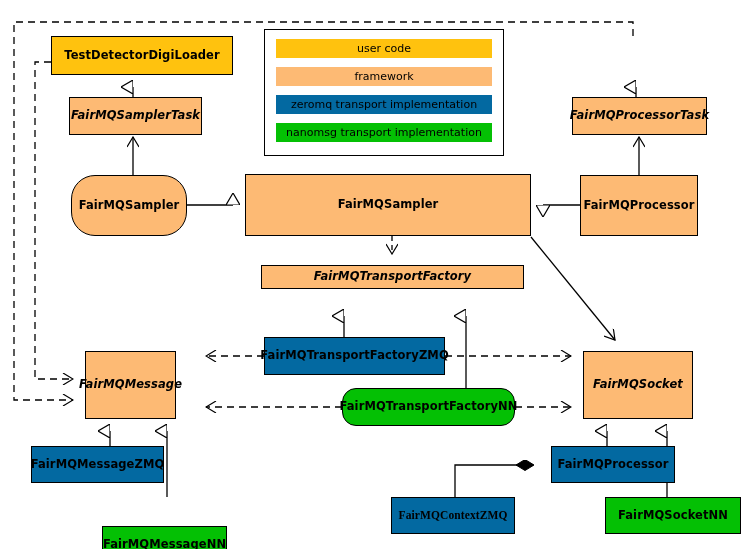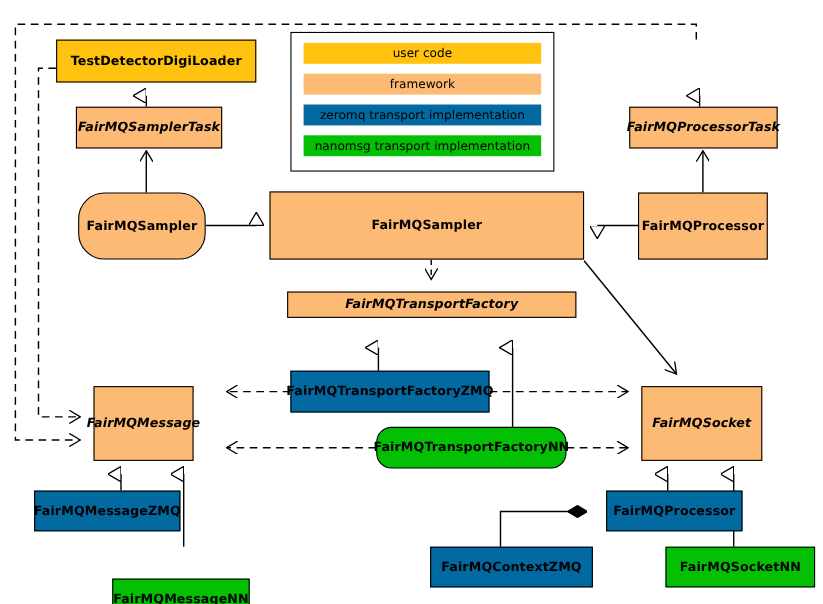--- a/index.html
+++ b/index.html
@@ -158,21 +158,21 @@
   <div class="node fill-fw abstract" style="left:85px;top:351px;width:91px;height:68px;">FairMQMessage</div>
 
   <div class="node fill-fw abstract" style="left:583px;top:351px;width:110px;height:68px;">FairMQSocket</div>
 
   <div class="node fill-zmq" style="left:31px;top:446px;width:133px;height:37px;">FairMQMessageZMQ</div>
 
   <div class="node fill-nn" style="left:102px;top:526px;width:125px;height:37px;">FairMQMessageNN</div>
 
   <div class="node fill-zmq" style="left:551px;top:446px;width:124px;height:37px;">FairMQProcessor</div>
 
-  <div class="node fill-zmq" style="left:391px;top:497px;width:148px;height:37px;">FairMQContextZMQ</div>
+  <div class="node fill-zmq" style="left:391px;top:497px;width:124px;height:37px;font-family:Liberation Serif, serif;">FairMQContextZMQ</div>
 
   <div class="node fill-nn" style="left:605px;top:497px;width:136px;height:37px;">FairMQSocketNN</div>
 
   <div id="legend">
     <div class="legend-row fill-user">user code</div>
     <div class="legend-row fill-fw">framework</div>
     <div class="legend-row fill-zmq">zeromq transport implementation</div>
     <div class="legend-row fill-nn">nanomsg transport implementation</div>
   </div>
 

